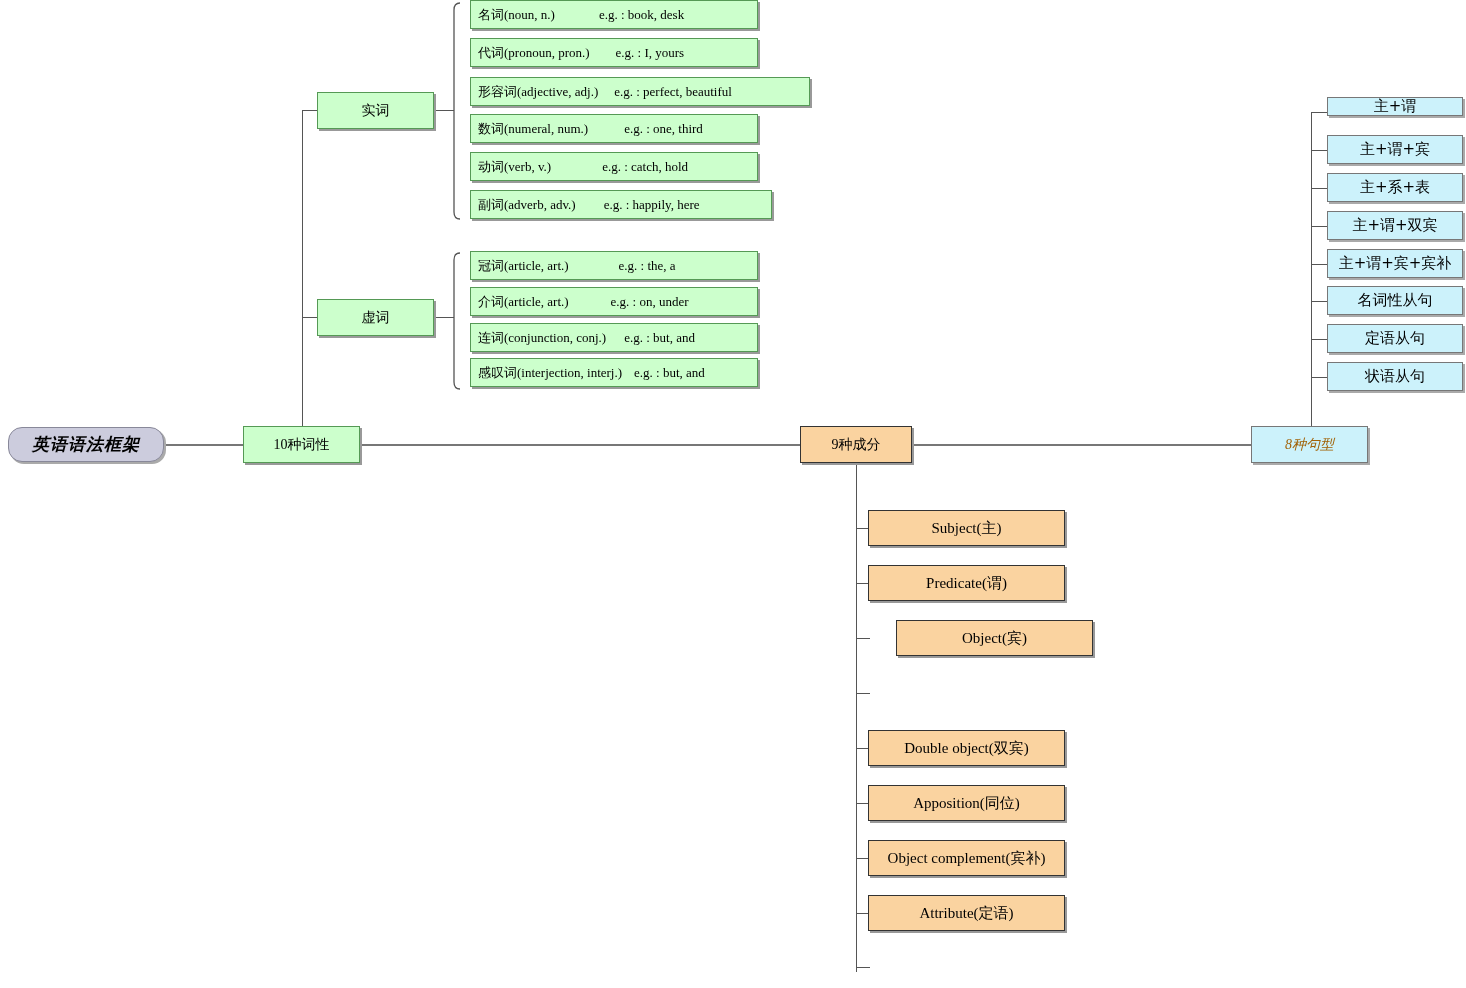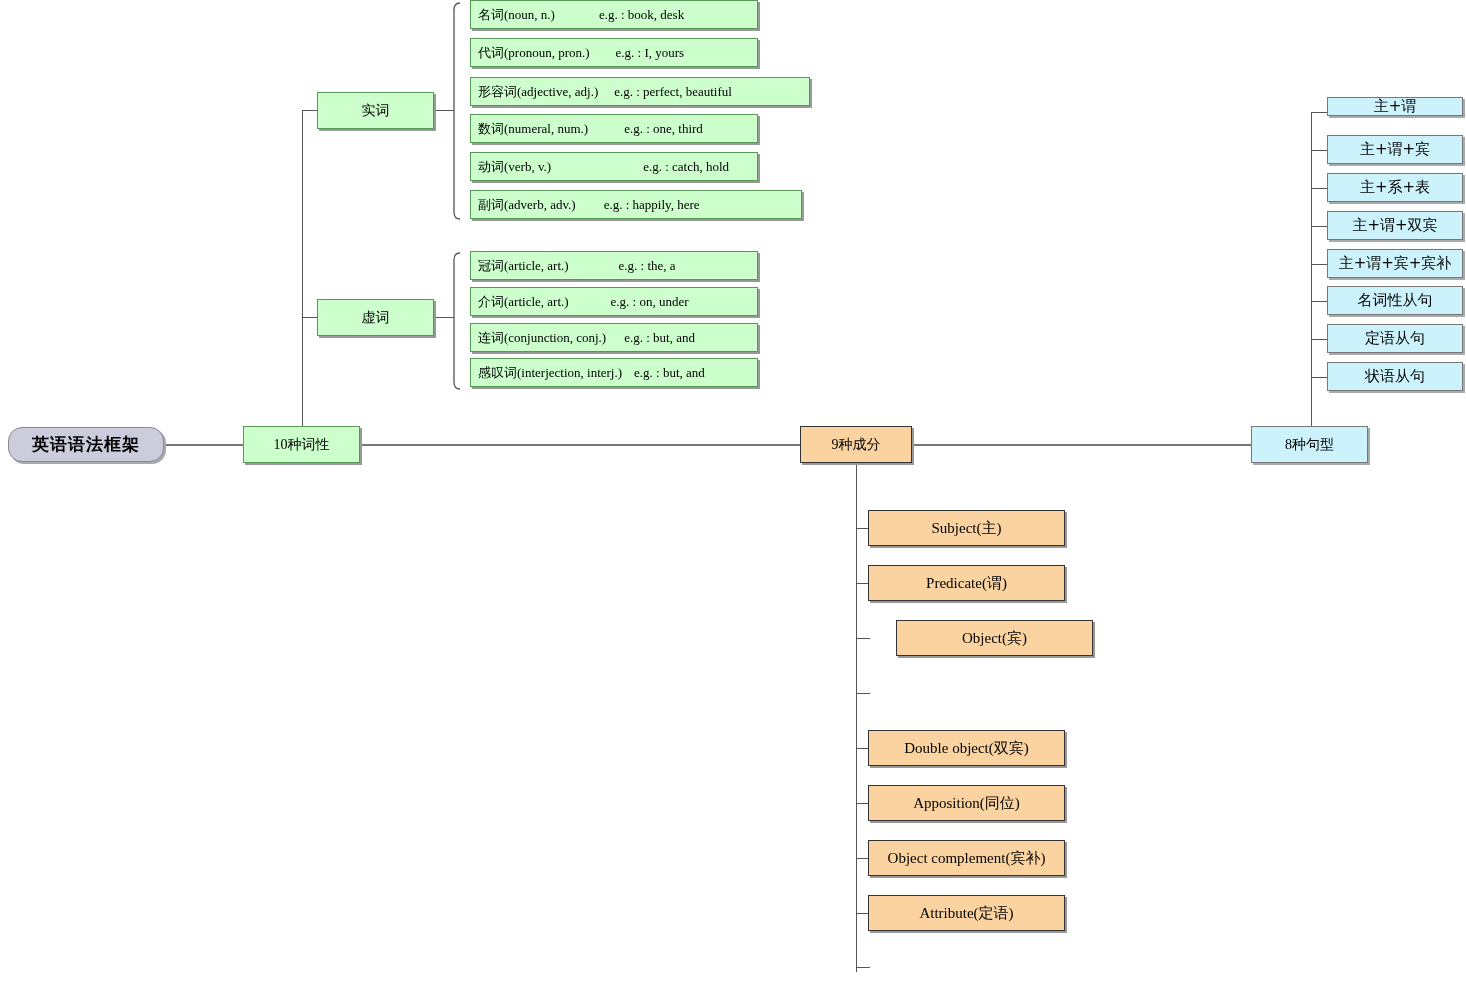--- a/index.html
+++ b/index.html
@@ -70,21 +70,22 @@
     box-shadow: 2px 2px 0 #999999;
     font-size: 15px;
     color: #000000;
   }
   
   .blue-node {
     background: #ccf2fb;
     border: 1px solid #777777;
     box-shadow: 2px 2px 0 #aaaaaa;
     font-size: 14px;
-    color: #000000;
+    color: #a16207;
+    font-style: italic;
   }
   .blue-leaf {
     background: #ccf2fb;
     border: 1px solid #777777;
     box-shadow: 2px 2px 0 #aaaaaa;
     font-size: 15px;
     color: #000000;
     font-family: "DejaVu Sans", "Liberation Sans", sans-serif;
   }
   
@@ -141,21 +142,21 @@
   <div class="conn v" style="left:1311px; top:112px; height:316px;"></div>
   <div class="conn h" style="left:1311px; top:112px; width:16px;"></div>
   <div class="conn h" style="left:1311px; top:150px; width:16px;"></div>
   <div class="conn h" style="left:1311px; top:188px; width:16px;"></div>
   <div class="conn h" style="left:1311px; top:226px; width:16px;"></div>
   <div class="conn h" style="left:1311px; top:264px; width:16px;"></div>
   <div class="conn h" style="left:1311px; top:301px; width:16px;"></div>
   <div class="conn h" style="left:1311px; top:339px; width:16px;"></div>
   <div class="conn h" style="left:1311px; top:377px; width:16px;"></div>
 
-  <div class="node root-node" style="left:8px; top:427px; width:156px; height:35px;">英语语法框架</div>
+  <div class="node root-node" style="left:8px; top:427px; width:156px; height:35px;font-style:italic;">英语语法框架</div>
 
   <div class="node green-node" style="left:243px; top:426px; width:117px; height:37px;">10种词性</div>
 
   <div class="node green-node" style="left:317px; top:92px; width:117px; height:37px;">实词</div>
 
   <div class="node green-node" style="left:317px; top:299px; width:117px; height:37px;">虚词</div>
 
   <div class="node green-leaf" style="left:470px; top:0px; width:288px; height:29px;">
     <span class="term">名词(noun, n.)</span>
     <span class="eg" style="margin-left:44px;">e.g. : book, desk</span>
@@ -165,25 +166,25 @@
     <span class="eg" style="margin-left:26px;">e.g. : I, yours</span>
   </div>
   <div class="node green-leaf" style="left:470px; top:77px; width:340px; height:29px;">
     <span class="term">形容词(adjective, adj.)</span>
     <span class="eg" style="margin-left:16px;">e.g. : perfect, beautiful</span>
   </div>
   <div class="node green-leaf" style="left:470px; top:114px; width:288px; height:29px;">
     <span class="term">数词(numeral, num.)</span>
     <span class="eg" style="margin-left:36px;">e.g. : one, third</span>
   </div>
-  <div class="node green-leaf" style="left:470px; top:152px; width:288px; height:29px;gap:41px;">
+  <div class="node green-leaf" style="left:470px; top:152px; width:288px; height:29px;">
     <span class="term">动词(verb, v.)</span>
     <span class="eg" style="margin-left:51px;">e.g. : catch, hold</span>
   </div>
-  <div class="node green-leaf" style="left:470px; top:190px; width:332px; height:29px;">
+  <div class="node green-leaf" style="left:470px; top:190px; width:302px; height:29px;">
     <span class="term">副词(adverb, adv.)</span>
     <span class="eg" style="margin-left:28px;">e.g. : happily, here</span>
   </div>
 
   <div class="node green-leaf" style="left:470px; top:251px; width:288px; height:29px;">
     <span class="term">冠词(article, art.)</span>
     <span class="eg" style="margin-left:50px;">e.g. : the, a</span>
   </div>
   <div class="node green-leaf" style="left:470px; top:287px; width:288px; height:29px;">
     <span class="term">介词(article, art.)</span>

